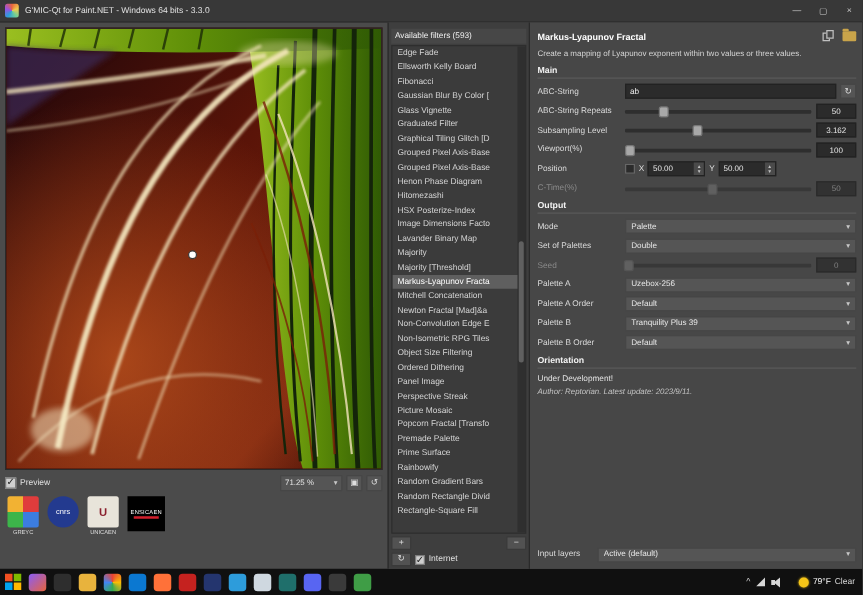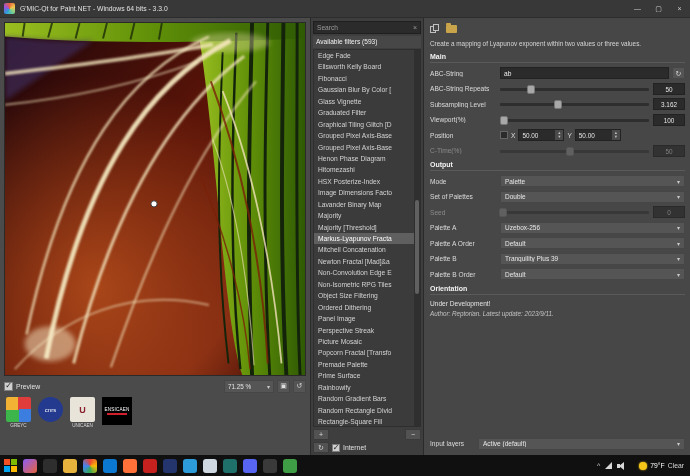--- a/index.html
+++ b/index.html
@@ -231,24 +231,20 @@
         <div class="logo">
           <div class="tile ensicaen">
             <span>ENSICAEN</span>
             <span class="redbar"></span>
           </div>
         </div>
       </div>
     </div>
 
     <div class="mid">
-      <div class="search">
-        <input placeholder="Search" style="">
-        <span class="sicon">×</span>
-      </div>
       <div class="fhdr">Available filters (593)</div>
       <div class="flist">
         <div class="fscroll">
           <div class="fthumb"></div>
         </div>
       <div class="fitem">Edge Fade</div>
           <div class="fitem">Ellsworth Kelly Board</div>
           <div class="fitem">Fibonacci</div>
           <div class="fitem">Gaussian Blur By Color [</div>
           <div class="fitem">Glass Vignette</div>
@@ -290,20 +286,21 @@
         <span class="sqbtn">↻</span>
         <span class="cb small">
             <span class="chk">✓</span>
           </span>
         <span class="lbl">Internet</span>
       </div>
     </div>
 
     <div class="right">
       <div class="rptitle">
+        <span class="rpt">Markus-Lyapunov Fractal</span>
         <span class="rpticons">
           <span class="copyic">
               <span class="c1"></span>
               <span class="c2"></span>
             </span>
           <span class="foldic"></span>
         </span>
       </div>
       <div class="rpdesc">Create a mapping of Lyapunov exponent within two values or three values.</div>
 

